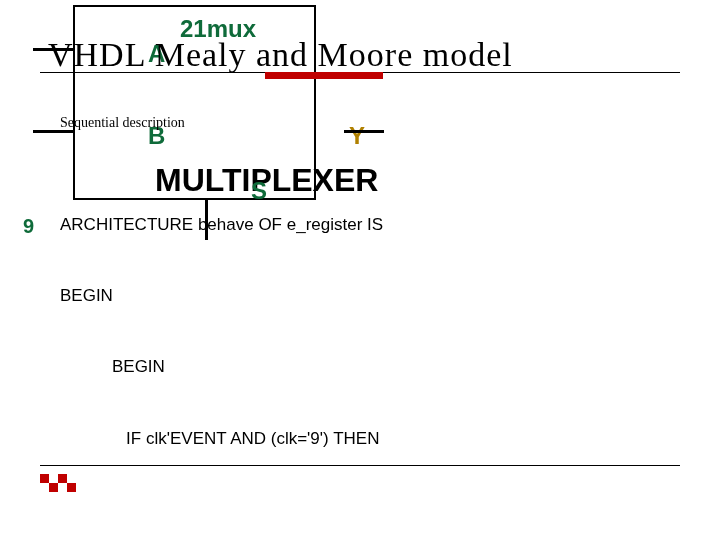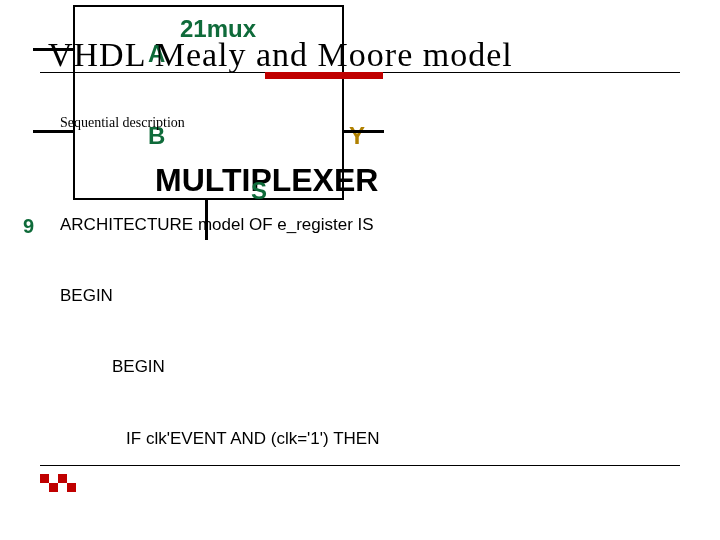--- a/index.html
+++ b/index.html
@@ -8,21 +8,21 @@
 
   
   .diagram {
     position: absolute;
     top: 0; left: 10px;
     width: 340px; height: 250px;
   }
   .mux-box {
     position: absolute;
     left: 63px; top: 5px;
-    width: 271px; height: 195px;
+    width: 243px; height: 195px;
     border: 2px solid #000;
     background: #fff;
   }
   .port-line {
     position: absolute;
     background: #000;
   }
   .port-label {
     position: absolute;
     font-family: Arial, sans-serif;
@@ -135,24 +135,24 @@
     <div class="port-label lbl-9">9</div>
   </div>
 
   <div class="title">VHDL Mealy and Moore model</div>
   <div class="title-rule"></div>
   <div class="red-underline"></div>
 
   <div class="subtitle">Sequential description</div>
 
   <div class="code">
-    <div>ARCHITECTURE model OF e_register IS</div>
+    <div>ARCHITECTURE behave OF e_register IS</div>
     <div>BEGIN</div>
     <div>           BEGIN</div>
-    <div>              IF clk'EVENT AND (clk='1') THEN</div>
+    <div>              IF clk'EVENT AND (clk='9') THEN</div>
     
     
     
     
   </div>
 
   <div class="bottom-rule"></div>
   <div class="red-checker">
     <span style="left:0;top:0"></span>
       <span style="left:18px;top:0"></span>

